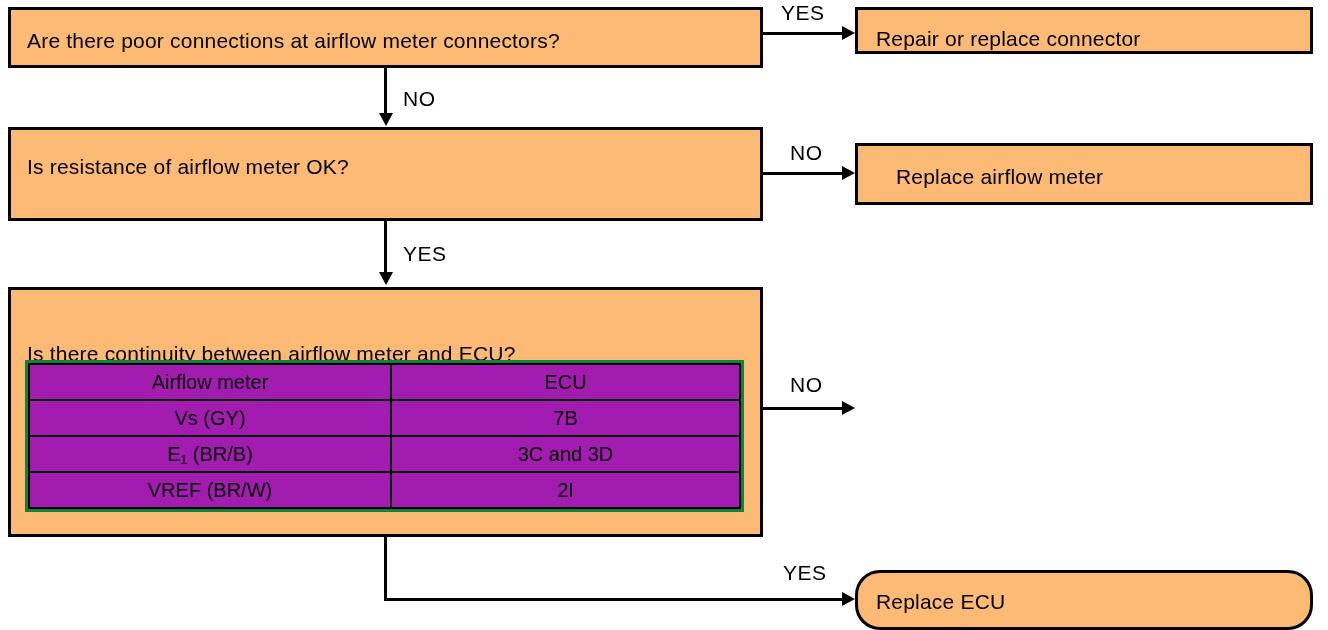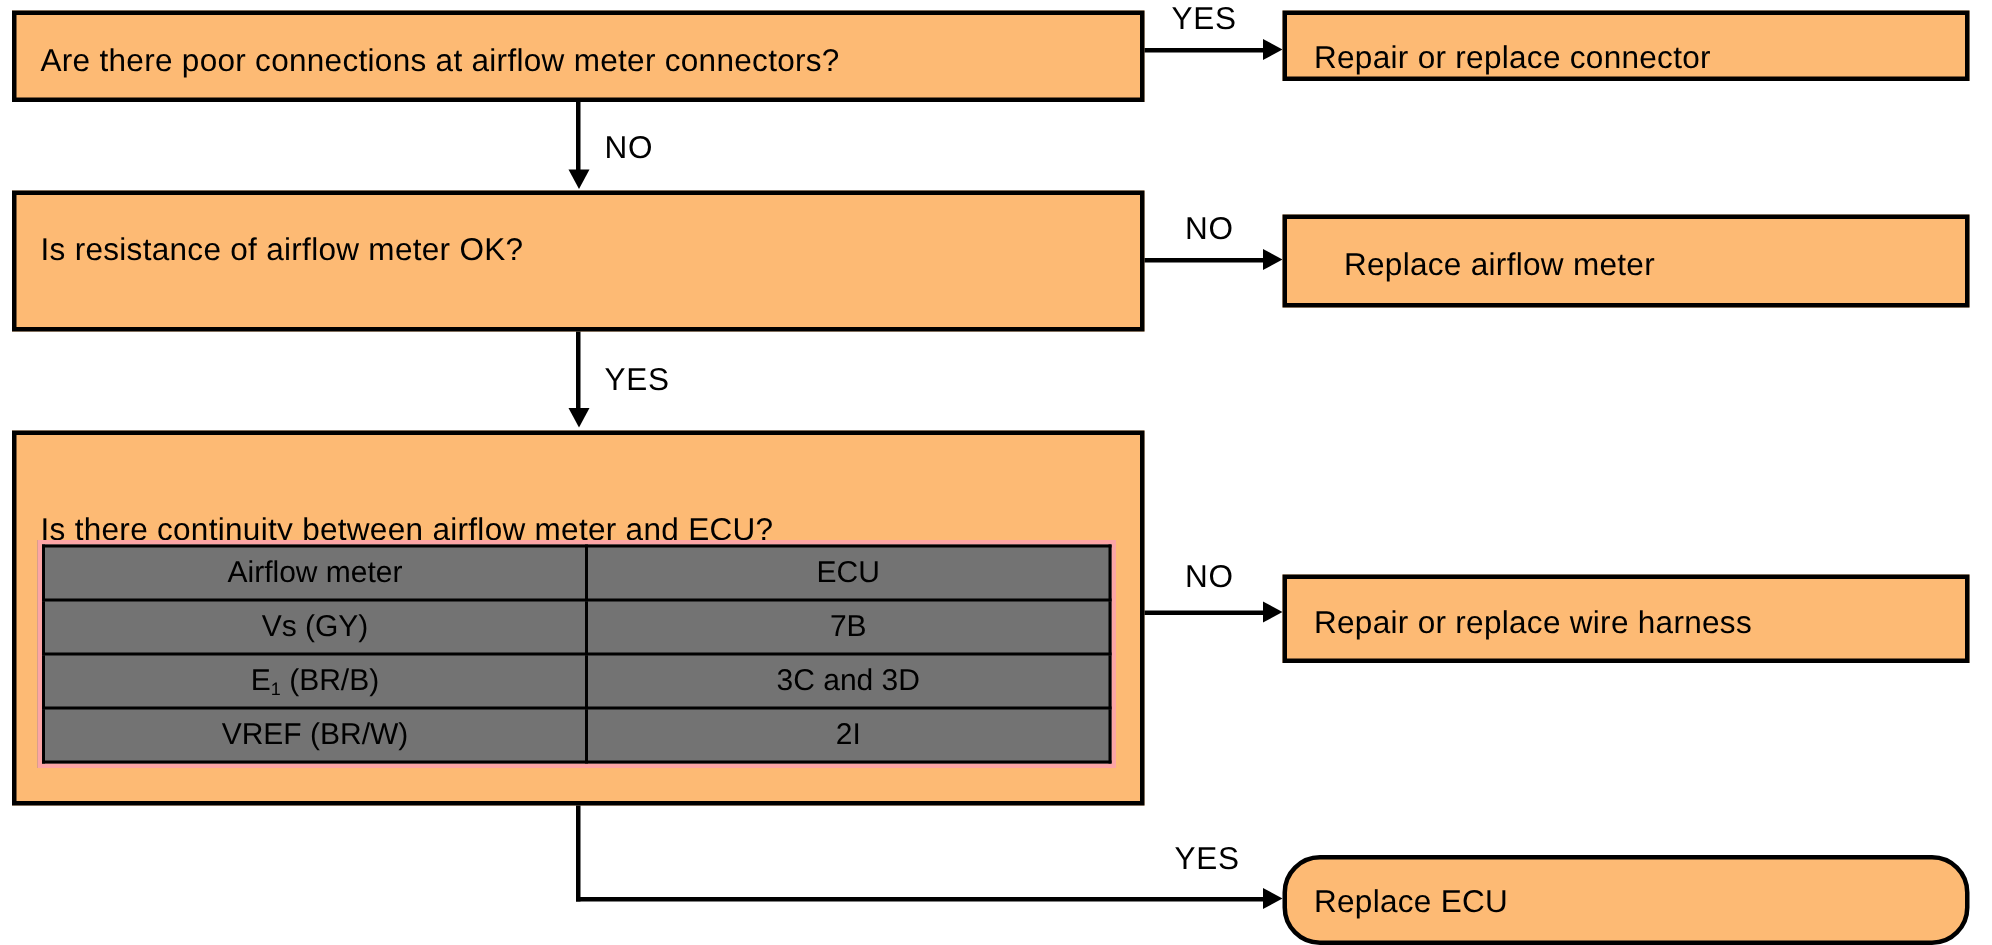--- a/index.html
+++ b/index.html
@@ -29,23 +29,23 @@
     font-size: 21px;
     letter-spacing: 0.2px;
     white-space: nowrap;
     line-height: 1;
   }
 
   
   .mini-table {
     position: absolute;
     box-sizing: border-box;
-    border: 3px solid #fca5a5;
+    border: 3px solid #15803d;
     border-collapse: collapse;
-    background: #737373;
+    background: #a21caf;
   }
   .mini-table table {
     border-collapse: collapse;
     width: 100%;
     height: 100%;
     table-layout: fixed;
   }
   .mini-table td {
     border: 2px solid #000;
     text-align: center;
@@ -163,23 +163,20 @@
         <td>2I</td>
       </tr>
     </tbody>
       </table>
   </div>
 
   <div class="hline" style="left:763px; top:407px; width:80px;"></div>
   <div class="arrow-right" style="left:842px; top:401px;"></div>
   <div class="branch-label" style="left:790px; top:374px;">NO</div>
 
-  <div class="box" style="left:855px; top:383px; width:458px; height:59px;">
-    <span class="box-text" style="left:18px; top:19px;">Repair or replace wire harness</span>
-  </div>
 
   <div class="vline" style="left:384px; top:537px; width:3px; height:64px;"></div>
   <div class="hline" style="left:384px; top:598px; width:459px;"></div>
   <div class="arrow-right" style="left:842px; top:592px;"></div>
   <div class="branch-label" style="left:783px; top:562px;">YES</div>
 
   <div class="box" style="left:855px; top:570px; width:458px; height:60px;border-radius:25px;">
     <span class="box-text" style="left:18px; top:18px;">Replace ECU</span>
   </div>
 

